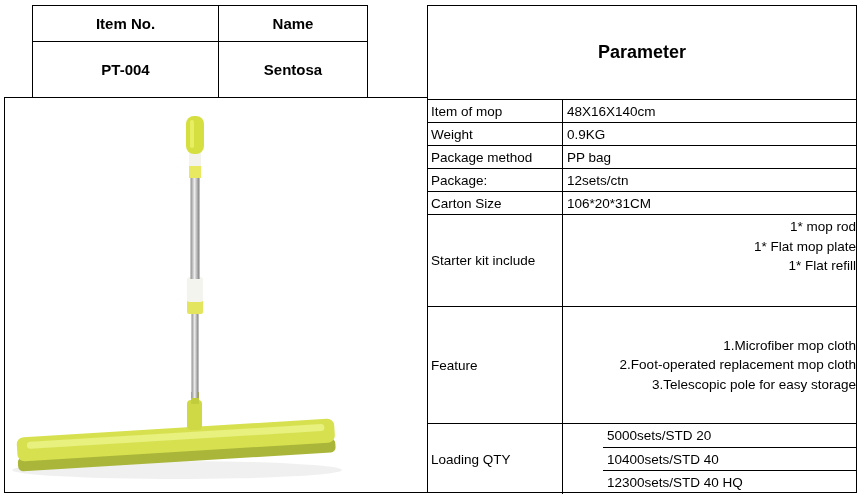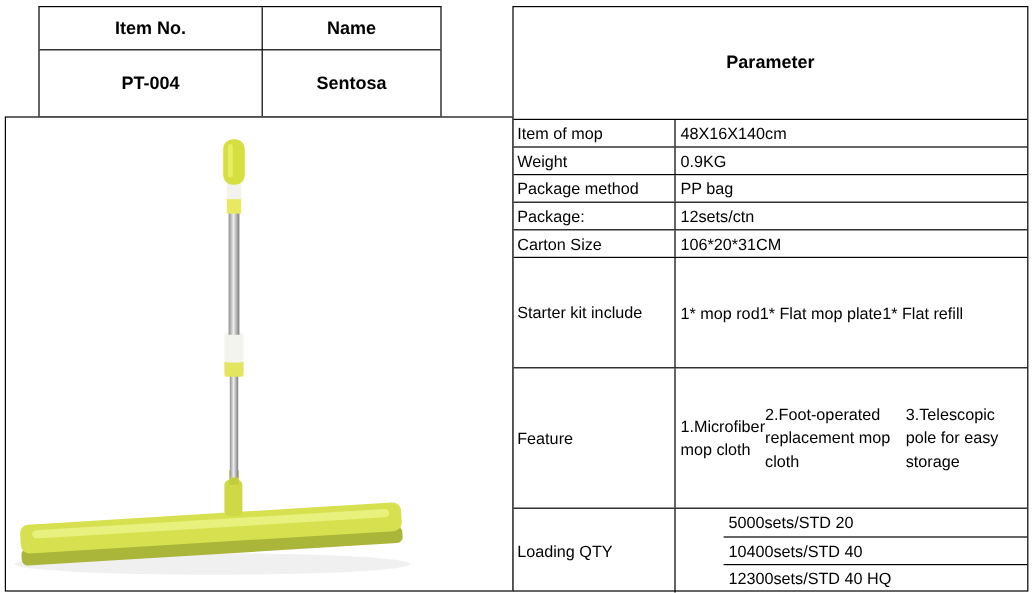--- a/index.html
+++ b/index.html
@@ -41,42 +41,42 @@
   
   .param-table {
     position:absolute; left:427px; top:5px; width:430px; height:488px;
     border:1px solid #000;
     display:flex; flex-direction:column;
     background:#fff;
   }
   .param-header {
     height:94px; flex:0 0 94px;
     display:flex; align-items:center; justify-content:center;
-    font-weight:bold; font-size:15px;
+    font-weight:bold; font-size:18px;
     border-bottom:1px solid #000;
   }
   .p-row {
     display:grid; grid-template-columns:135px 1fr;
     border-bottom:1px solid #000;
     font-size:13.5px;
   }
   .p-row.simple { height:23px; flex:0 0 23px; }
   .p-row.starter { height:92px; flex:0 0 92px; }
   .p-row.feature { height:117px; flex:0 0 117px; }
   .p-row.loading { height:70px; flex:0 0 70px; border-bottom:none; }
   .p-label {
     border-right:1px solid #000;
     display:flex; align-items:center;
     padding-left:3px;
   }
   .p-value {
     display:flex; align-items:center;
     padding-left:4px;
   }
-  .p-value.multiline { flex-direction:row; align-items:center; justify-content:flex-start; padding-top:2px; }
+  .p-value.multiline { flex-direction:column; align-items:flex-end; justify-content:flex-start; padding-top:2px; }
   .p-value.multiline.centered { justify-content:center; padding-top:0; }
   .p-value.multiline .line { line-height:19.5px; }
   .p-value.stack { flex-direction:column; align-items:stretch; padding-left:0; }
   .p-value.stack .sub {
     flex:1 1 0;
     display:flex; align-items:center;
     padding-left:4px;
     border-bottom:1px solid #000;
     margin-left:40px;
   }

